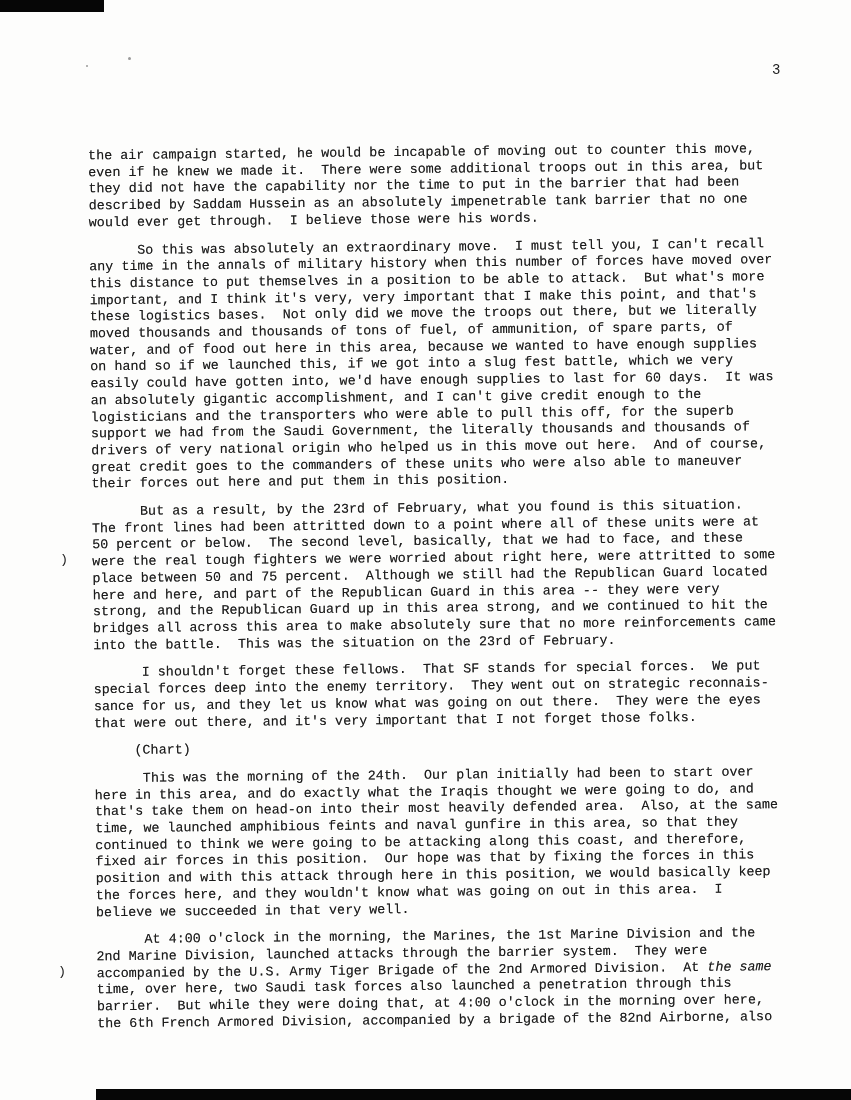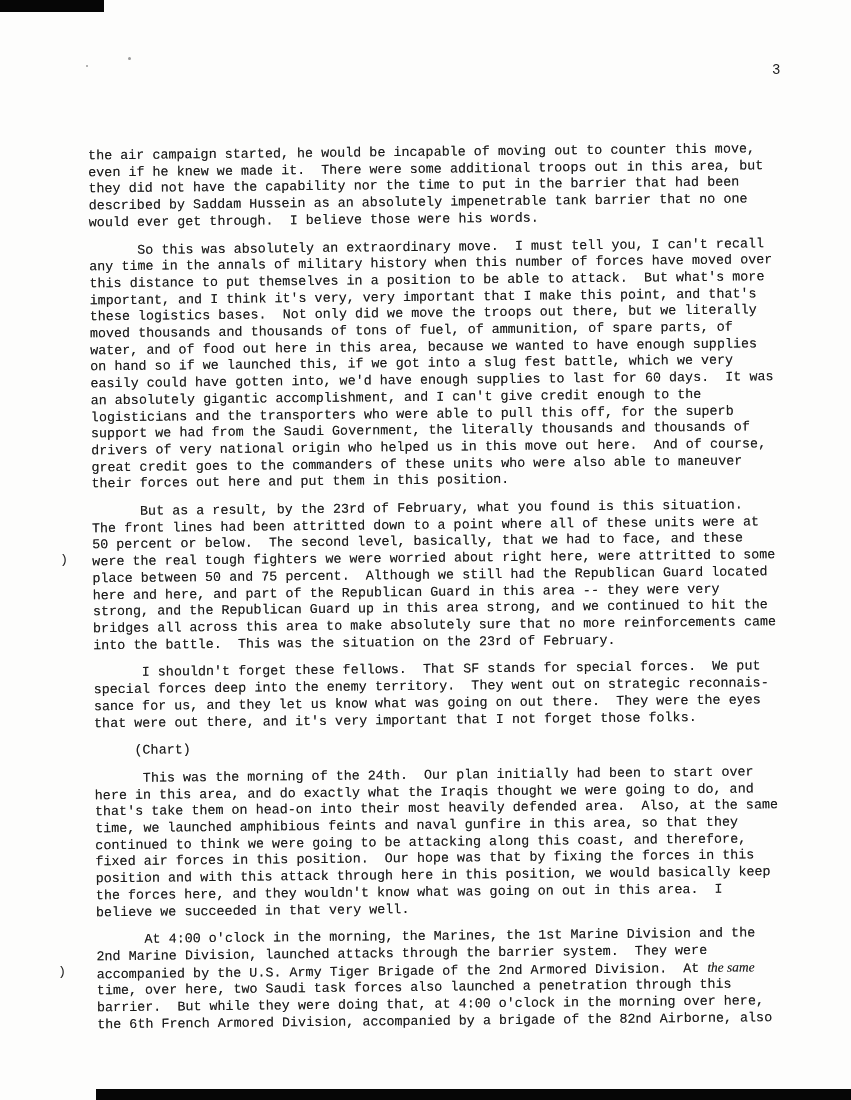--- a/index.html
+++ b/index.html
@@ -38,21 +38,21 @@
     font-size: 13.4px;
     line-height: 16.7px;
     white-space: pre;
     transform: rotate(-0.6deg);
     transform-origin: 30px 0;
     text-shadow: 0 0 0.5px rgba(20,20,20,0.55); 
   }
   .para { margin: 0 0 11px 0; }
   .para:last-child { margin-bottom: 0; }
   .line { white-space: pre; }
-  .ital { font-style: italic; font-family: Liberation Serif, serif; }
+  .ital { font-style: italic; }
 </style>
 </head>
 <body>
 
 <div class="page">
   <div class="bar bar-top"></div>
   <div class="bar bar-bottom"></div>
   <div class="speck s1"></div>
   <div class="speck s2"></div>
 

